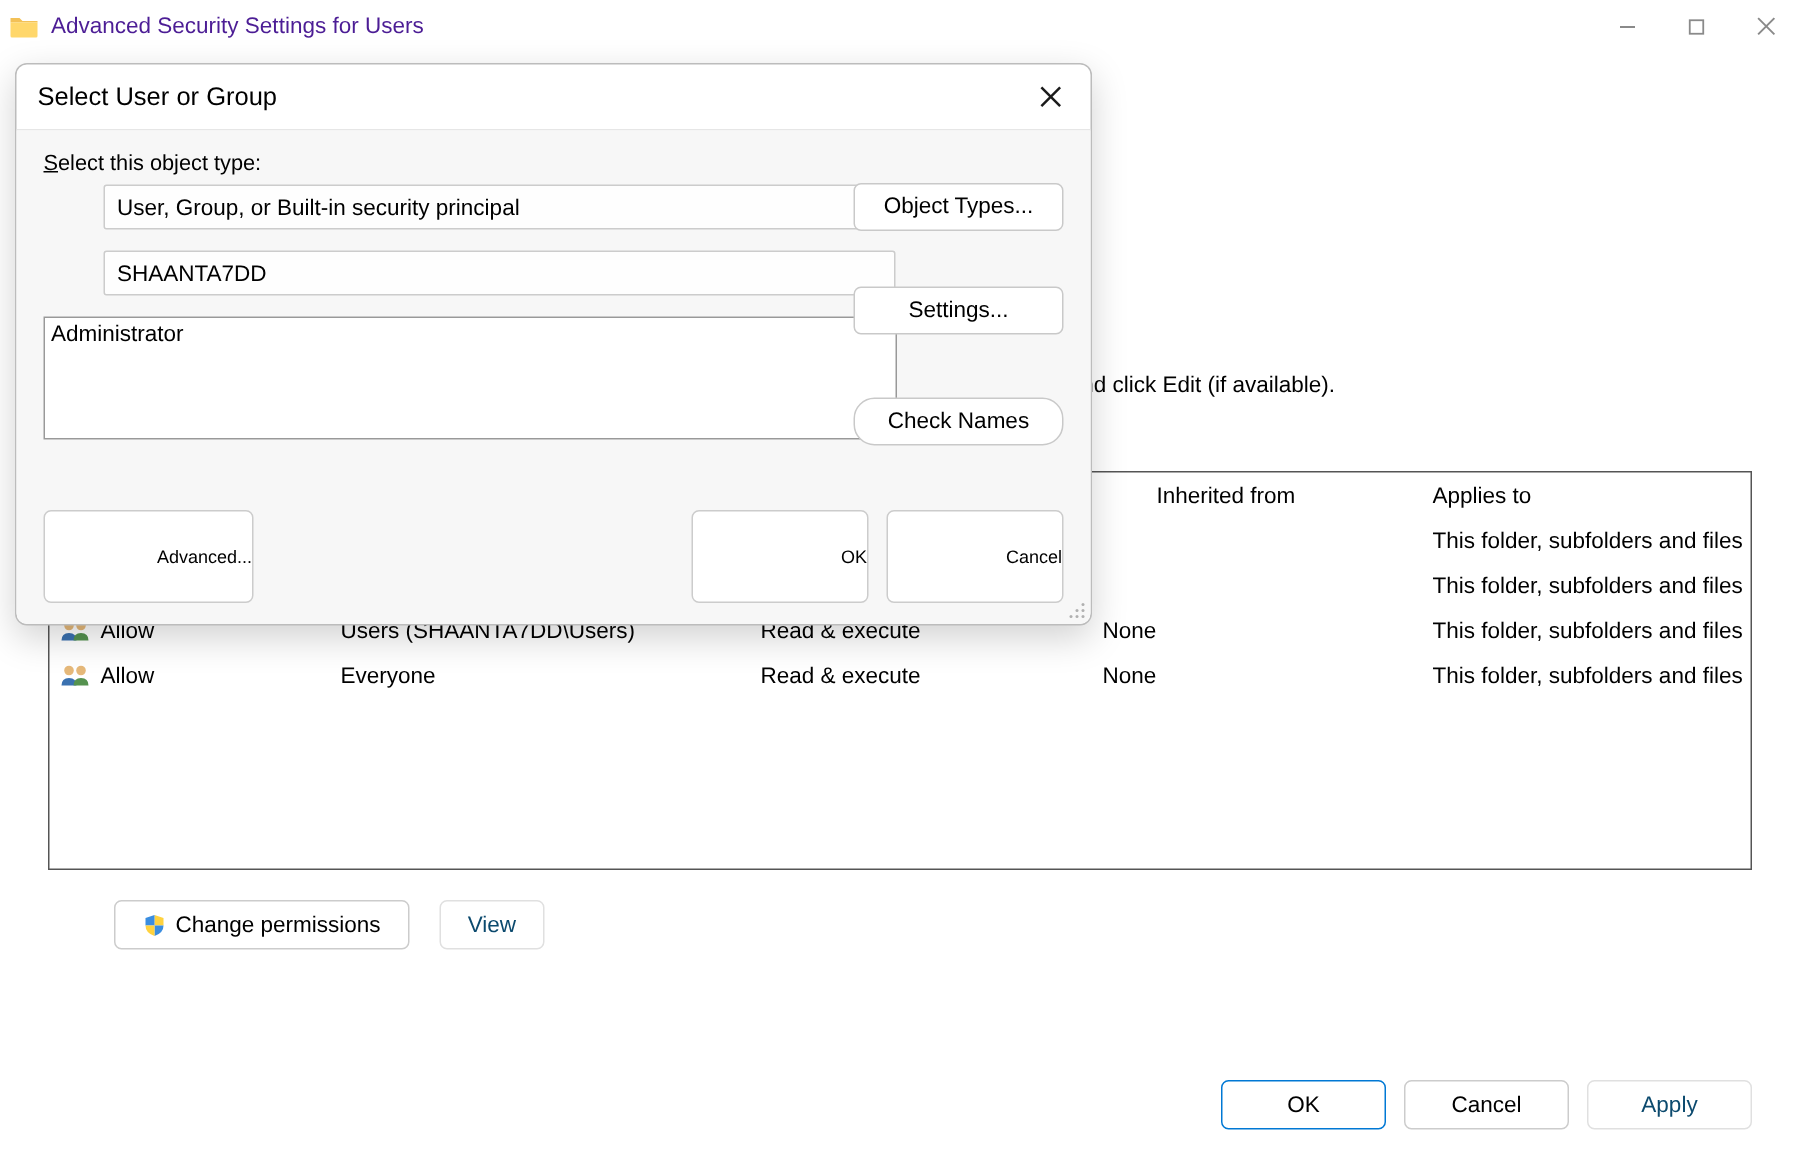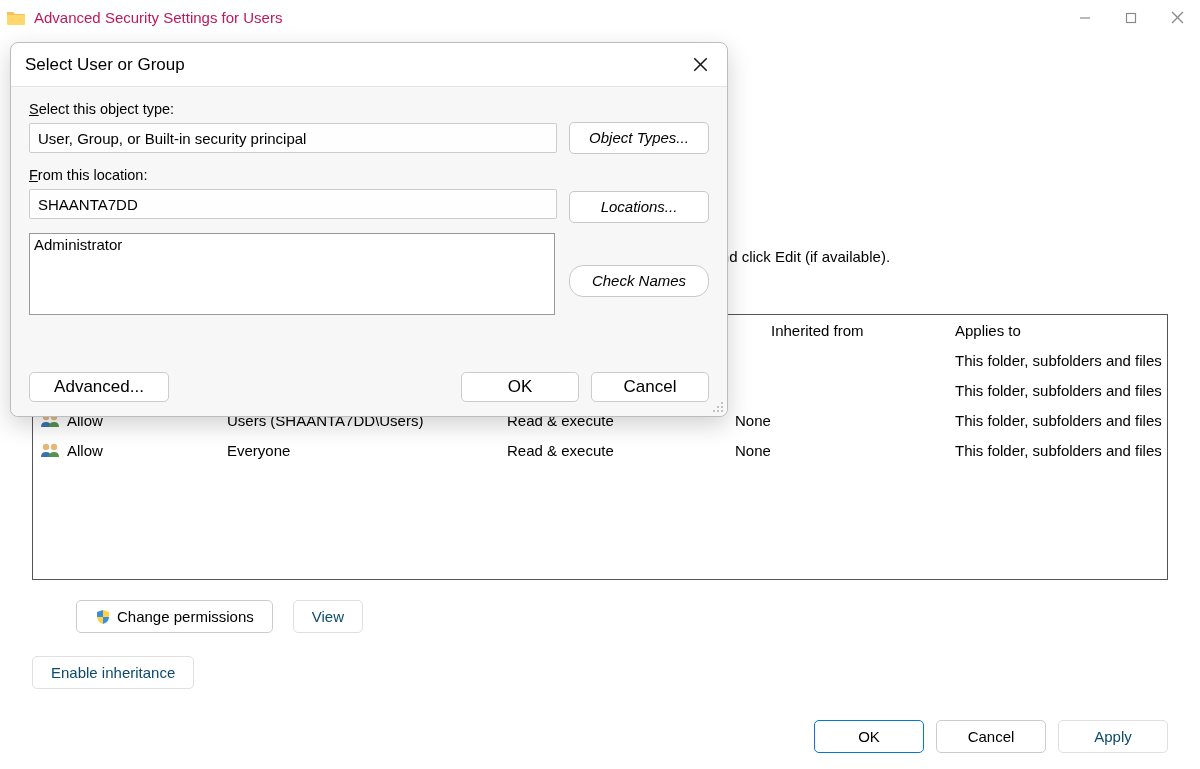--- a/index.html
+++ b/index.html
@@ -29,21 +29,21 @@
     padding-left: 6px;
     background: #fff;
   }
   .titlebar .folder-icon {
     width: 20px; height: 20px;
     margin-right: 8px;
     display: flex; align-items: center; justify-content: center;
   }
   .titlebar .title-text {
     font-size: 15px;
-    color: #be185d;
+    color: #4c1d95;
   }
   .win-controls {
     margin-left: auto;
     display: flex;
     align-items: center;
     gap: 0;
   }
   .win-btn {
     width: 46px; height: 30px;
     display: flex; align-items: center; justify-content: center;
@@ -184,63 +184,63 @@
     width: 528px;
     height: 30px;
     background: #fefefe;
     border: 1px solid #ccc;
     border-radius: 2px;
     padding: 4px 8px;
     font-size: 15px;
     display: flex;
     align-items: center;
     margin-bottom: 14px;
+    margin-left: 40px;
   }
   .side-btn {
     position: absolute;
     right: 18px;
     width: 140px;
     height: 32px;
     border: 1px solid #c9c9c9;
     border-radius: 5px;
     background: #fff;
     font-size: 15px;
     text-align: center;
     line-height: 30px;
-    font-style: italic;
   }
   .examples-link {
     color: #0066cc;
     text-decoration: underline;
     cursor: pointer;
   }
   .object-name-box {
-    width: 526px;
+    width: 569px;
     height: 82px;
     background: #fff;
     border: 1px solid #999;
     padding: 2px 4px;
     font-size: 15px;
     resize: none;
     font-family: inherit;
   }
 
   .dialog-footer {
     position: absolute;
     left: 18px;
     right: 18px;
     bottom: 14px;
     display: flex;
     align-items: center;
   }
   .dialog-footer .wbutton {
     width: 140px;
-    justify-content: center;
-    padding: 4px 0;
-    font-size: 17px;
+    justify-content: flex-end;
+    padding: 23px 0;
+    font-size: 12px;
   }
   .dialog-footer .spacer { flex: 1; }
   .gripper {
     position: absolute;
     right: 2px;
     bottom: 2px;
     width: 14px; height: 14px;
   }
 </style>
 </head>
@@ -363,25 +363,20 @@
           <path d="M8 8 H14 Q14 13 8 15 Z" fill="#3a8de0"></path>
           <path d="M8 8 H2 Q2 13 8 15 Z" fill="#ffd23e"></path>
         </svg>
         <span>Change permissions</span>
       </div>
       <div class="wbutton disabled">
         <span>View</span>
       </div>
     </div>
 
-    <div class="enable-inherit">
-      <div class="wbutton disabled">
-        <span>Enable inheritance</span>
-      </div>
-    </div>
 
     <div class="footer-btns">
       <div class="wbutton primary">
           <span>OK</span>
         </div>
       <div class="wbutton">
           <span>Cancel</span>
         </div>
       <div class="wbutton disabled">
           <span>Apply</span>
@@ -405,26 +400,25 @@
   <div class="dialog-body">
 
     <div class="field-label"><span class="underline">S</span>elect this object type:</div>
     <div class="readonly-field">
       <span>User, Group, or Built-in security principal</span>
     </div>
     <div class="side-btn" style="top:35px;">
       <span>Object Types...</span>
     </div>
 
-    <div class="field-label"><span class="underline">F</span>rom this location:</div>
     <div class="readonly-field">
       <span>SHAANTA7DD</span>
     </div>
     <div class="side-btn" style="top:104px;">
-      <span>Locations...</span>
+      <span>Settings...</span>
     </div>
 
     <textarea class="object-name-box" style="">Administrator</textarea>
     <div class="side-btn" style="top:178px;border-radius:14px;">
       <span>Check Names</span>
     </div>
 
     <div class="dialog-footer">
       <div class="wbutton">
           <span>Advanced...</span>

